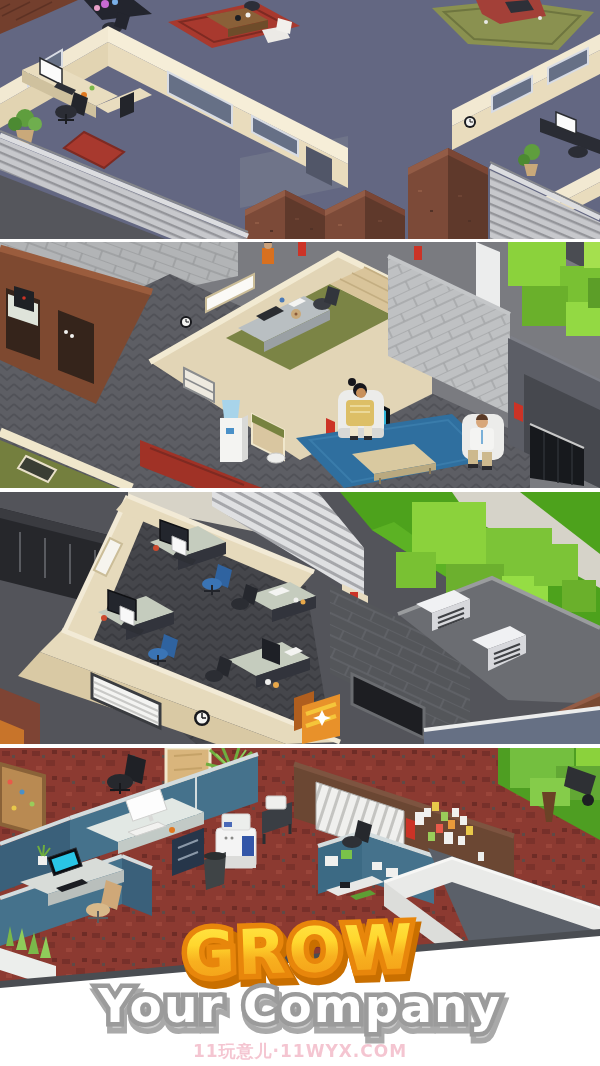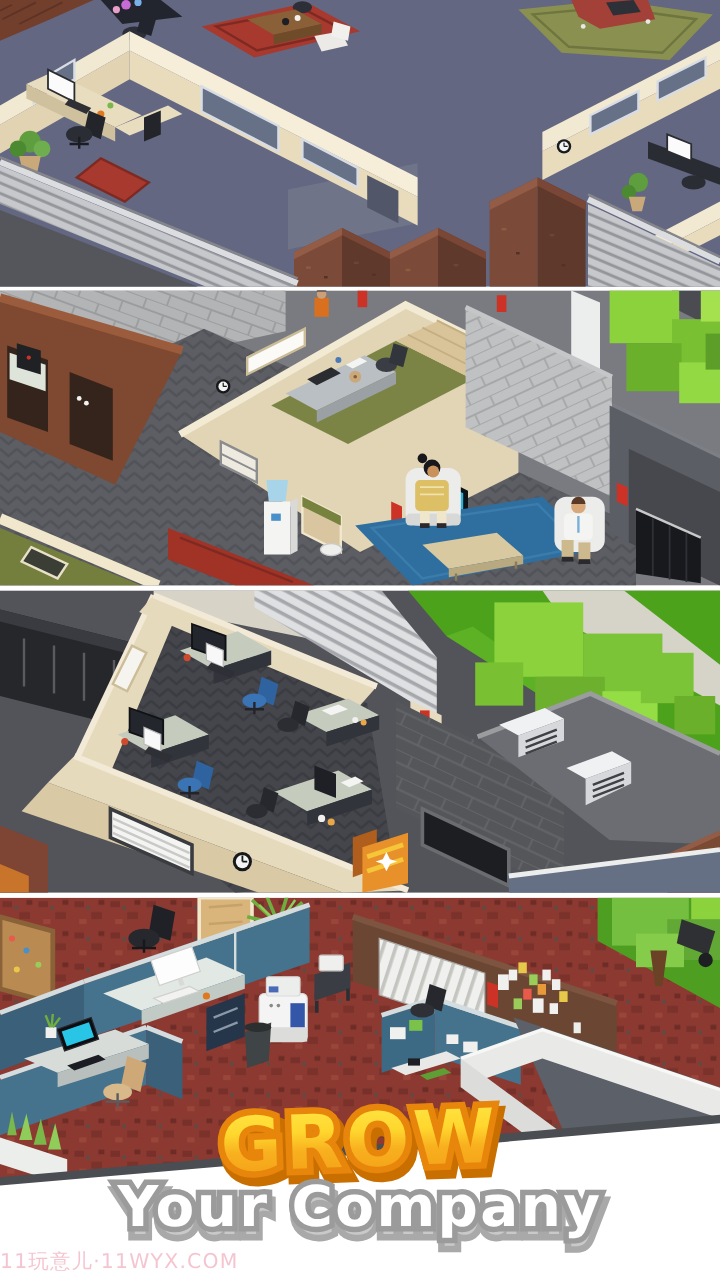--- a/index.html
+++ b/index.html
@@ -7,22 +7,22 @@
          font-family:"DejaVu Sans","Liberation Sans",sans-serif;}
   .panel{position:absolute;left:0;width:600px;}
   .panel svg{display:block;}
   #p1{top:0;height:239px;}
   #p2{top:242px;height:246px;}
   #p3{top:492px;height:252px;}
   #p4{top:748px;height:244px;}
   .overlay{position:absolute;left:0;width:600px;pointer-events:none;}
   #growWrap{top:898px;height:110px;z-index:6;}
   #companyWrap{top:970px;height:95px;z-index:6;}
-  .watermark{position:absolute;top:1040px;left:0;width:600px;text-align:left;z-index:5;
-             font-size:17px;letter-spacing:1px;color:var(--watermark,#f3bcc9);font-weight:normal;opacity:.85;}
+  .watermark{position:absolute;top:1040px;left:0;width:600px;text-align:center;z-index:5;
+             font-size:17px;letter-spacing:1px;color:var(--watermark,#f3bcc9);font-weight:bold;opacity:.85;}
   .grow-text{font-weight:bold;font-size:62px;letter-spacing:3px;}
   .company-text{font-weight:bold;font-size:47px;letter-spacing:2px;}
 </style>
 </head>
 <body>
 
 <div class="stage">
 
   <div class="panel" id="p1">
   <svg viewBox="0 0 600 239" width="600" height="239">

